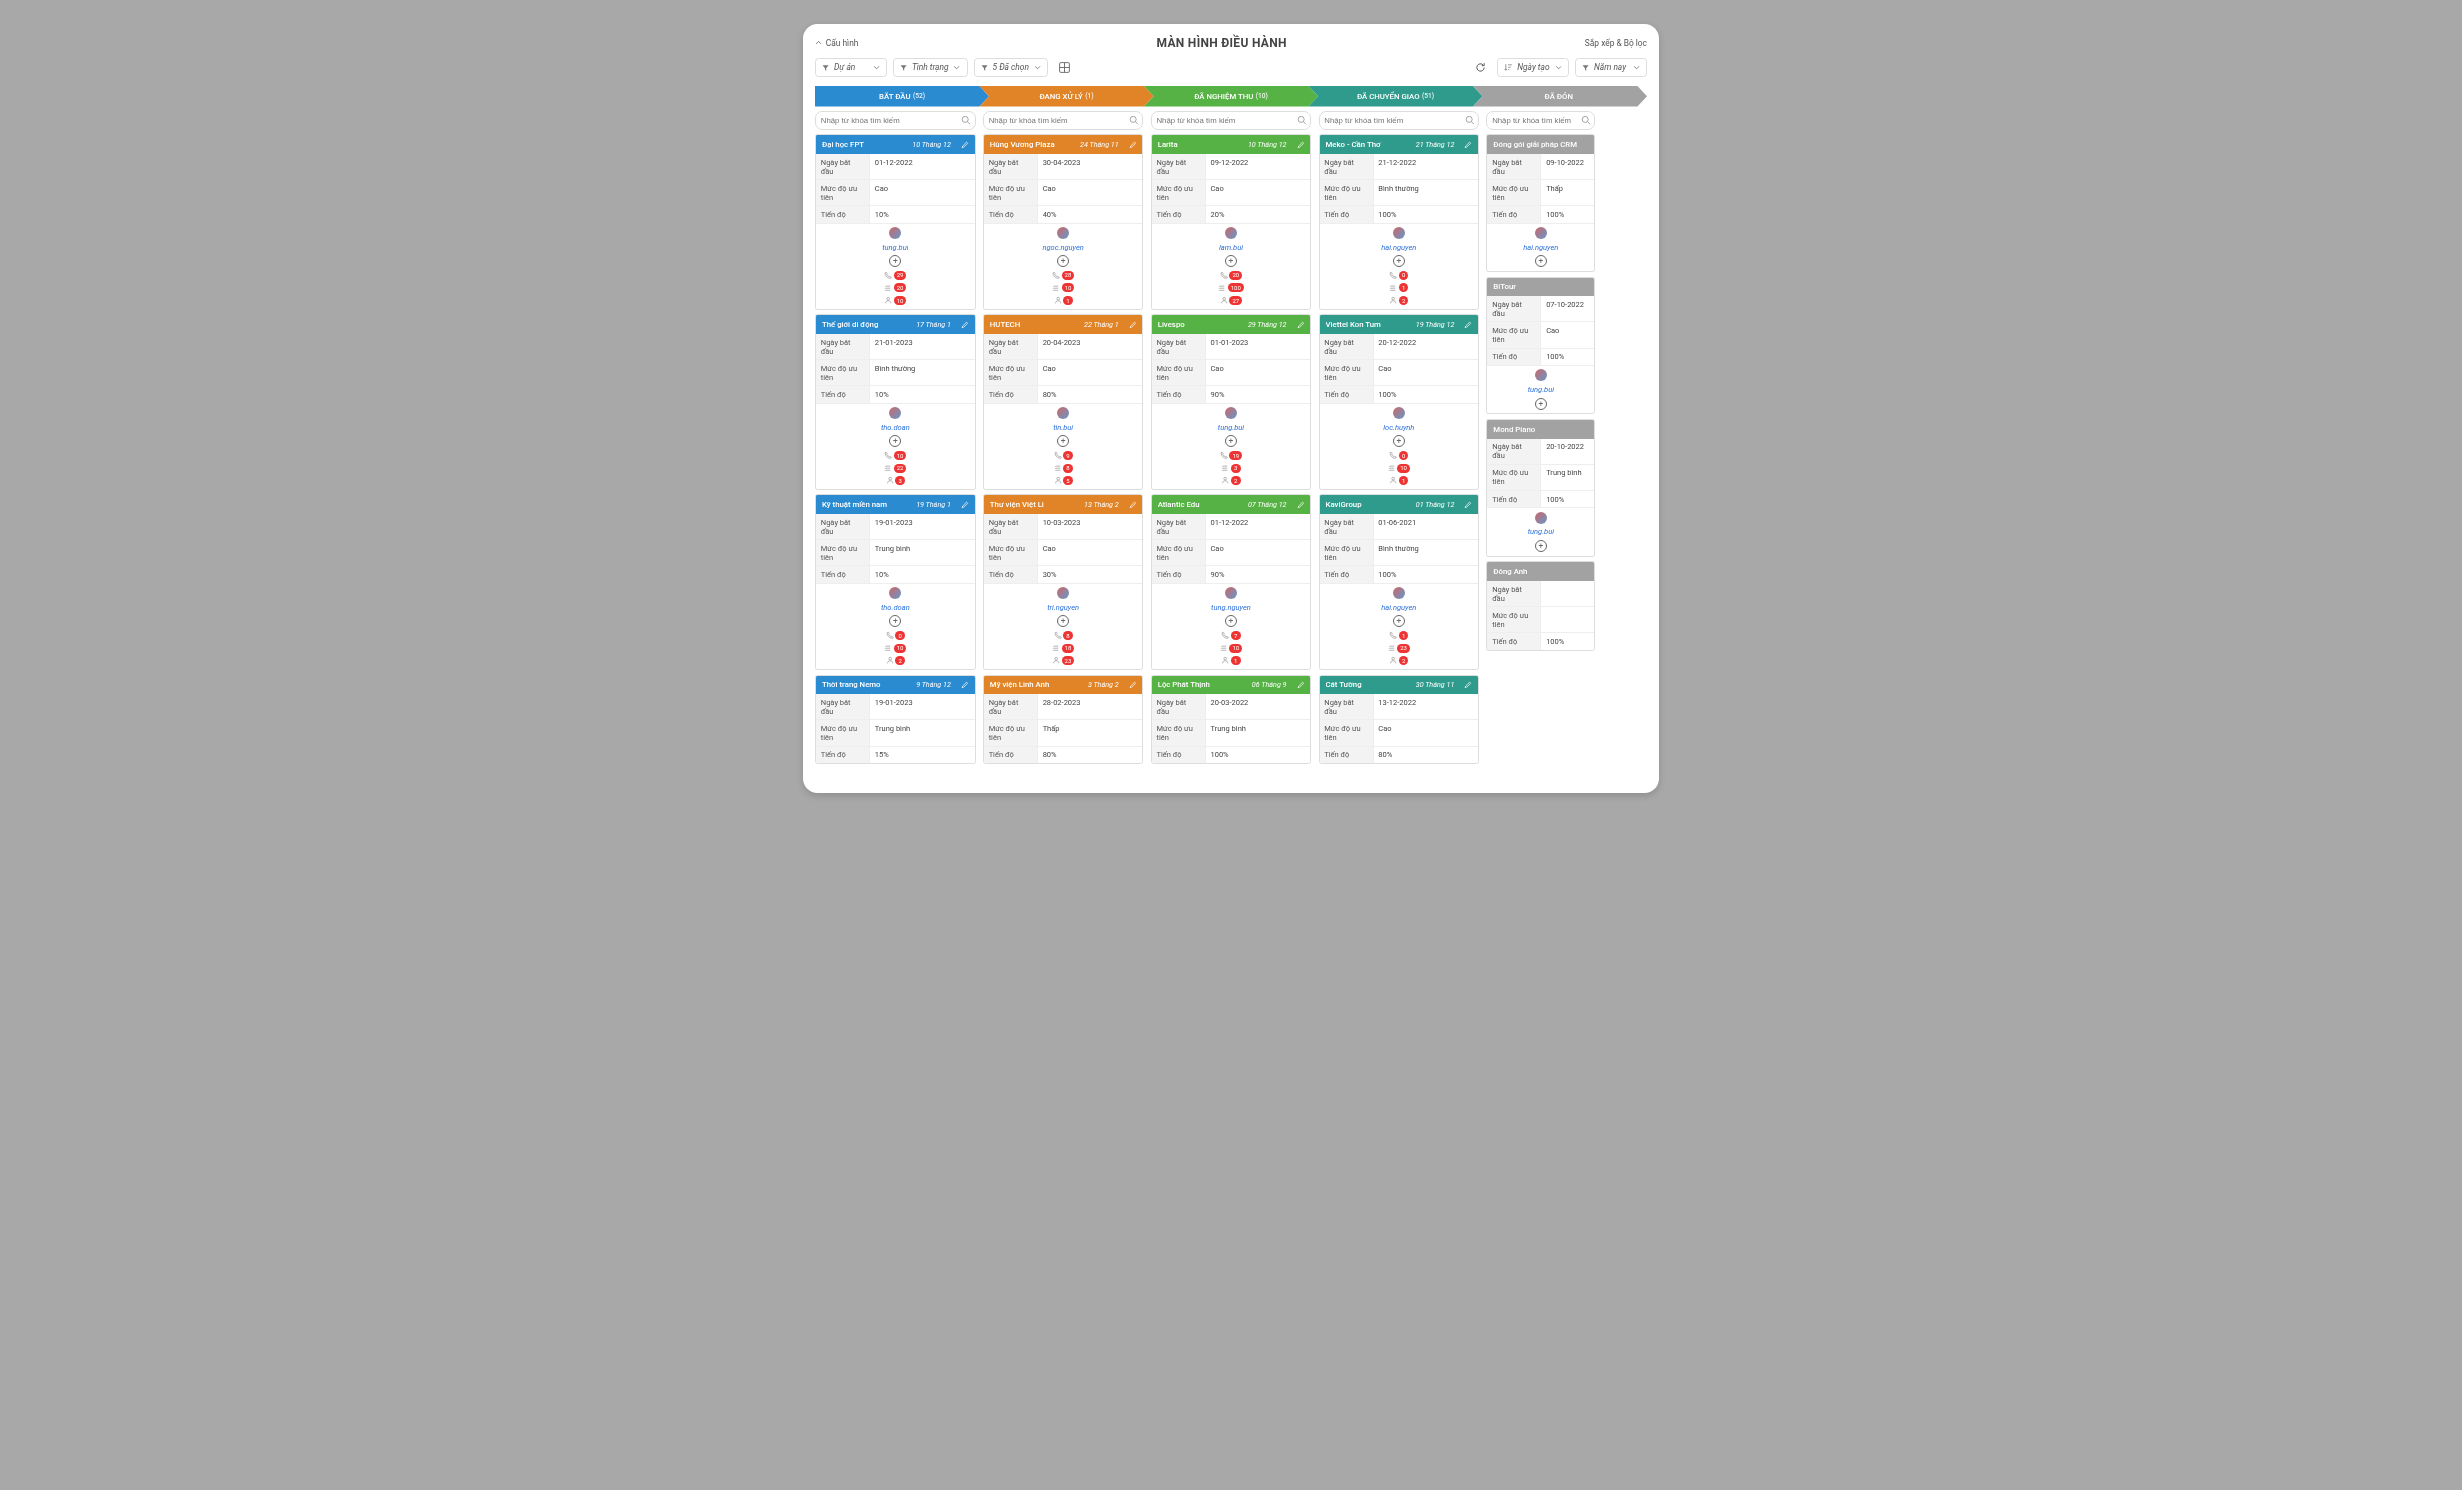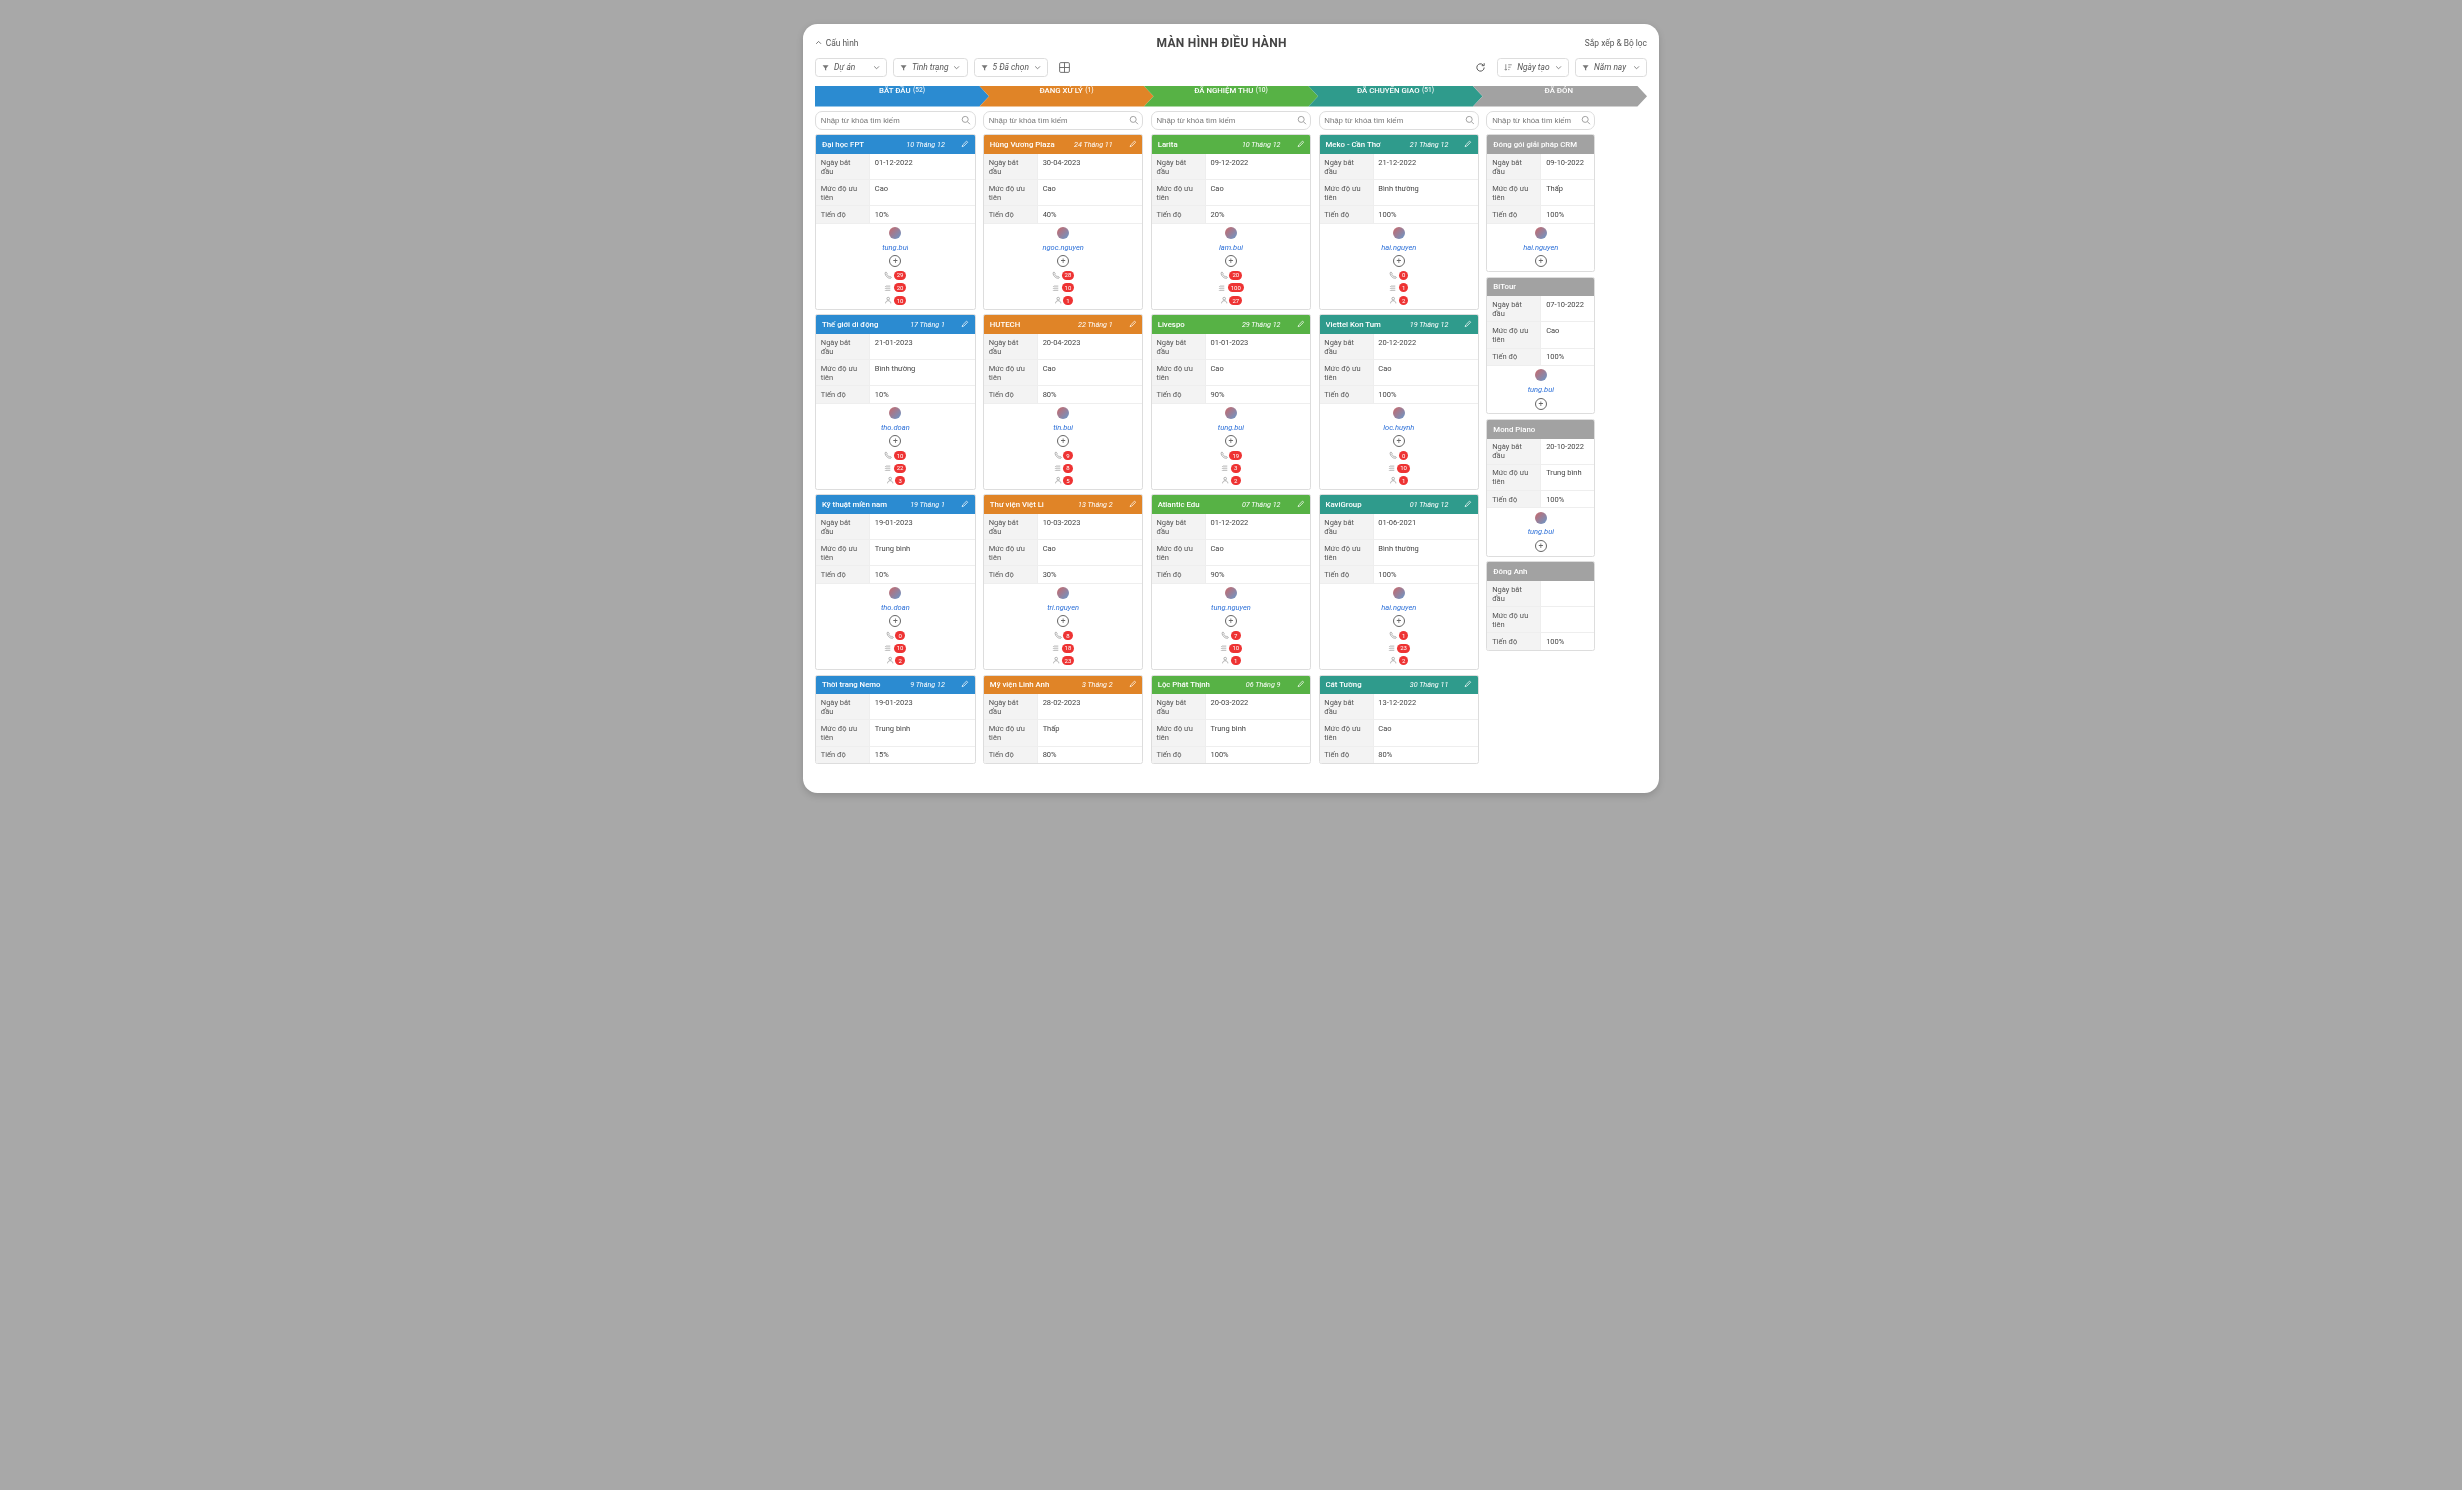--- a/index.html
+++ b/index.html
@@ -9,33 +9,33 @@
 .config { display: flex; align-items: center; gap: 3.6px; color: #555; cursor: pointer; }
 .title { flex: 1; text-align: center; font-size: 12px; font-weight: 700; color: #444; letter-spacing: 0.3px; }
 .sort-filter { color: #555; cursor: pointer; }
 .toolbar { display: flex; align-items: center; gap: 6px; margin-bottom: 8.4px; font-style: italic; }
 .dd { display: flex; align-items: center; gap: 4.8px; border: 0.6px solid #ddd; border-radius: 3.6px; padding: 3.6px 6px; background: #fff; cursor: pointer; min-width: 72px; color: #555; }
 .dd .chev { margin-left: auto; }
 .icon-btn { width: 20.5px; height: 20.5px; display: flex; align-items: center; justify-content: center; cursor: pointer; color: #666; border-radius: 3.6px; }
 .spacer { flex: 1; }
 
 .pipeline { display: flex; margin-bottom: 4.8px; }
-.stage { flex: 1; min-width: 0; position: relative; height: 20.5px; display: flex; align-items: flex-start; justify-content: center; color: #fff; font-size: 7.8px; font-weight: 500; margin-right: -9.6px; clip-path: polygon(0 0, calc(100% - 9.6px) 0, 100% 50%, calc(100% - 9.6px) 100%, 0 100%, 9.6px 50%); padding: 0 13.3px; }
+.stage { flex: 1; min-width: 0; position: relative; height: 20.5px; display: flex; align-items: center; justify-content: center; color: #fff; font-size: 7.8px; font-weight: 500; margin-right: -9.6px; clip-path: polygon(0 0, calc(100% - 9.6px) 0, 100% 50%, calc(100% - 9.6px) 100%, 0 100%, 9.6px 50%); padding: 0 13.3px; }
 .stage:first-child { clip-path: polygon(0 0, calc(100% - 9.6px) 0, 100% 50%, calc(100% - 9.6px) 100%, 0 100%); }
 .stage:last-child { margin-right: 0; }
 .stage .count { font-size: 6.6px; margin-left: 2.4px; opacity: .9; }
 
 .board { display: grid; grid-template-columns: repeat(5, 1fr); gap: 7.2px; }
 .col:last-child { max-width: 109px; }
 .searchbox { position: relative; margin-bottom: 4.8px; }
 .searchbox input { width: 100%; border: 0.6px solid #ddd; border-radius: 7px; padding: 3.6px 18px 3.6px 4.8px; font-size: 7.8px; color: #666; }
 .searchbox .mag { position: absolute; right: 4.8px; top: 50%; transform: translateY(-50%); color: #999; }
 
 .card { border: 0.6px solid #ddd; border-radius: 2.4px; margin-bottom: 4.8px; overflow: hidden; background: #fff; }
-.card-head { display: flex; padding: 4.8px 6px; color: #fff; font-size: 7.8px; gap: 16px; }
+.card-head { display: flex; align-items: center; padding: 4.8px 6px; color: #fff; font-size: 7.8px; gap: 10px; }
 .card-head .ctitle { font-weight: 500; flex: 1; white-space: nowrap; overflow: hidden; text-overflow: ellipsis; }
 .card-head .cdate { font-style: italic; font-size: 7.2px; }
 .card-head .pen { cursor: pointer; }
 .card-body .row { display: flex; border-top: 0.6px solid #eee; font-size: 7.5px; }
 .card-body .row:first-child { border-top: none; }
 .card-body .k { width: 54px; min-width: 54px; background: #f3f3f3; padding: 3.6px 4.8px; color: #555; border-right: 0.6px solid #eee; }
 .card-body .v { padding: 3.6px 4.8px; flex: 1; color: #444; }
 .card-foot { display: flex; align-items: center; gap: 3.6px; padding: 3.6px 4.8px; border-top: 0.6px solid #eee; flex-direction: column; }
 .avatar { width: 12px; height: 12px; border-radius: 50%; background: linear-gradient(135deg,#c66,#69c); flex-shrink: 0; }
 .author { color: #2b6fd8; font-style: italic; font-size: 7.5px; flex: 1; cursor: pointer; white-space: nowrap; overflow: hidden; text-overflow: ellipsis; }

